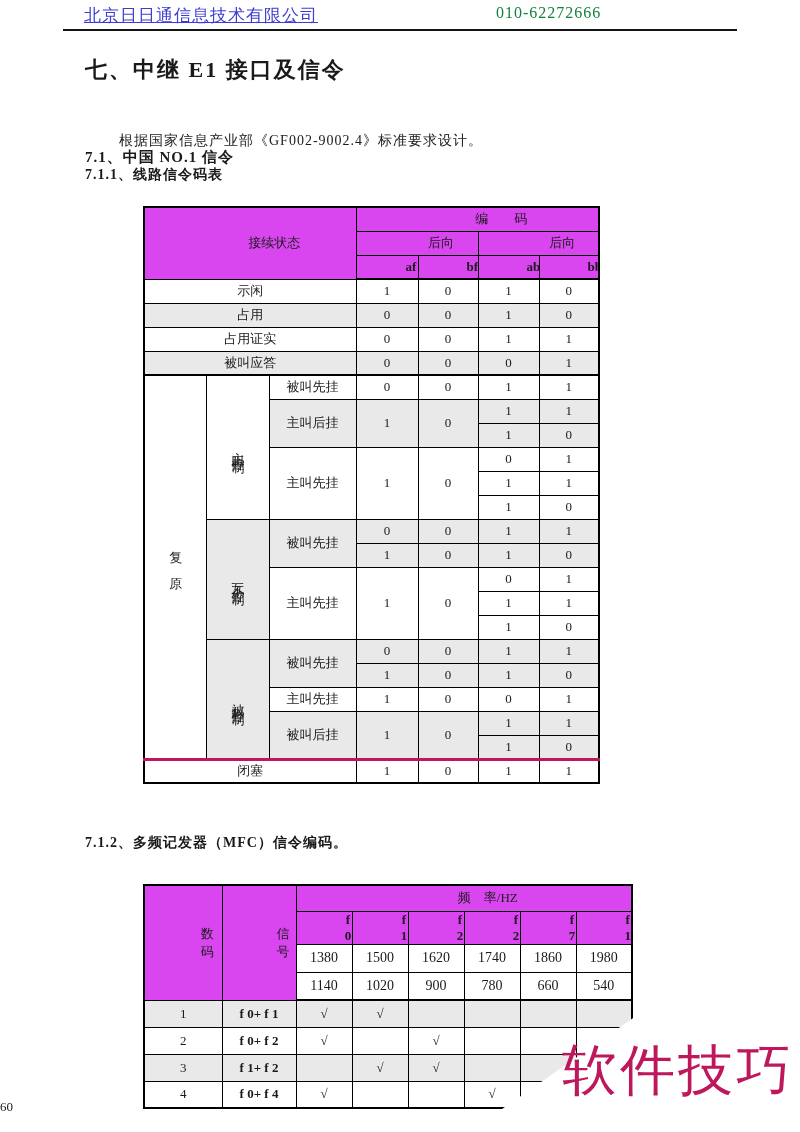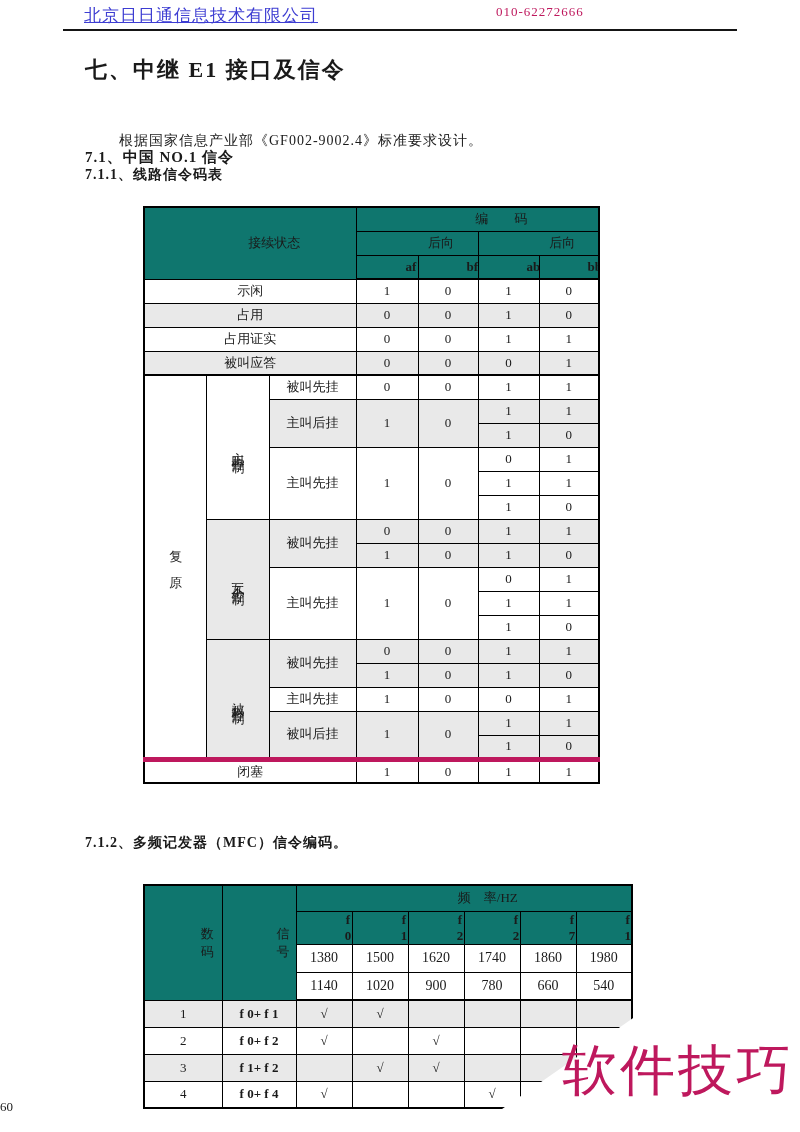--- a/index.html
+++ b/index.html
@@ -7,41 +7,41 @@
   .page {
     position:relative; width:800px; height:1132px; margin:0 auto;
     background:#ffffff; overflow:hidden;
     font-family:"Liberation Serif","DejaVu Serif",serif; color:#1a1a1a;
   }
   .abs { position:absolute; }
   .company {
     left:84px; top:4px; font-size:17px; letter-spacing:1px;
     color:#3d3dd2; text-decoration:underline; font-weight:normal;
   }
-  .phone { left:496px; top:4px; font-size:13px; letter-spacing:1px; color:#be185d; }
+  .phone { left:496px; top:4px; font-size:16px; letter-spacing:1px; color:#15803d; }
   .hdr-rule { left:63px; top:29px; width:674px; height:2px; background:#151515; }
   .h1 { left:85px; top:55px; font-size:22px; font-weight:bold; letter-spacing:2px; }
   .h2 { left:85px; top:116px; font-size:15px; font-weight:bold; letter-spacing:1px;margin-top:32px; }
   .body-p { left:119px; top:132px; font-size:14px; letter-spacing:1px; }
   .h3a { left:85px; top:166px; font-size:14px; font-weight:bold; letter-spacing:1px; }
   .h3b { left:85px; top:834px; font-size:14px; font-weight:bold; letter-spacing:1px; }
 
   table { border-collapse:collapse; table-layout:fixed; }
   td {
     border:1px solid #000; text-align:center; vertical-align:middle;
     font-size:13px; padding:0; height:24px; overflow:hidden;
   }
   .t1 { left:143px; top:206px; width:455px; border:2px solid #000; }
   .t2 { left:143px; top:884px; width:488px; border:2px solid #000; }
-  td.hd { background:#0f766e;padding-left:48px; }
+  td.hd { background:#d946ef;padding-left:48px; }
   tr.g > td { background:#e9e9e9; }
   td.wbg { background:#ffffff; }
   td.b { font-weight:bold; }
   tr.hb > td { border-bottom:2px solid #000; }
-  tr.ht > td { border-top:5px solid #be185d; }
+  tr.ht > td { border-top:3px solid #be185d; }
   td.v {
     writing-mode:vertical-rl; text-orientation:upright;
     letter-spacing:3px; text-align:center;
   }
   td.v2 { letter-spacing:26px; }
   .t2 td { height:27px; }
   .t2 tr.r1 td { height:26px; }
   .t2 tr.r2 td { height:27px; }
   .t2 tr.r3 td, .t2 tr.r4 td { height:28px; font-size:14px; }
 

